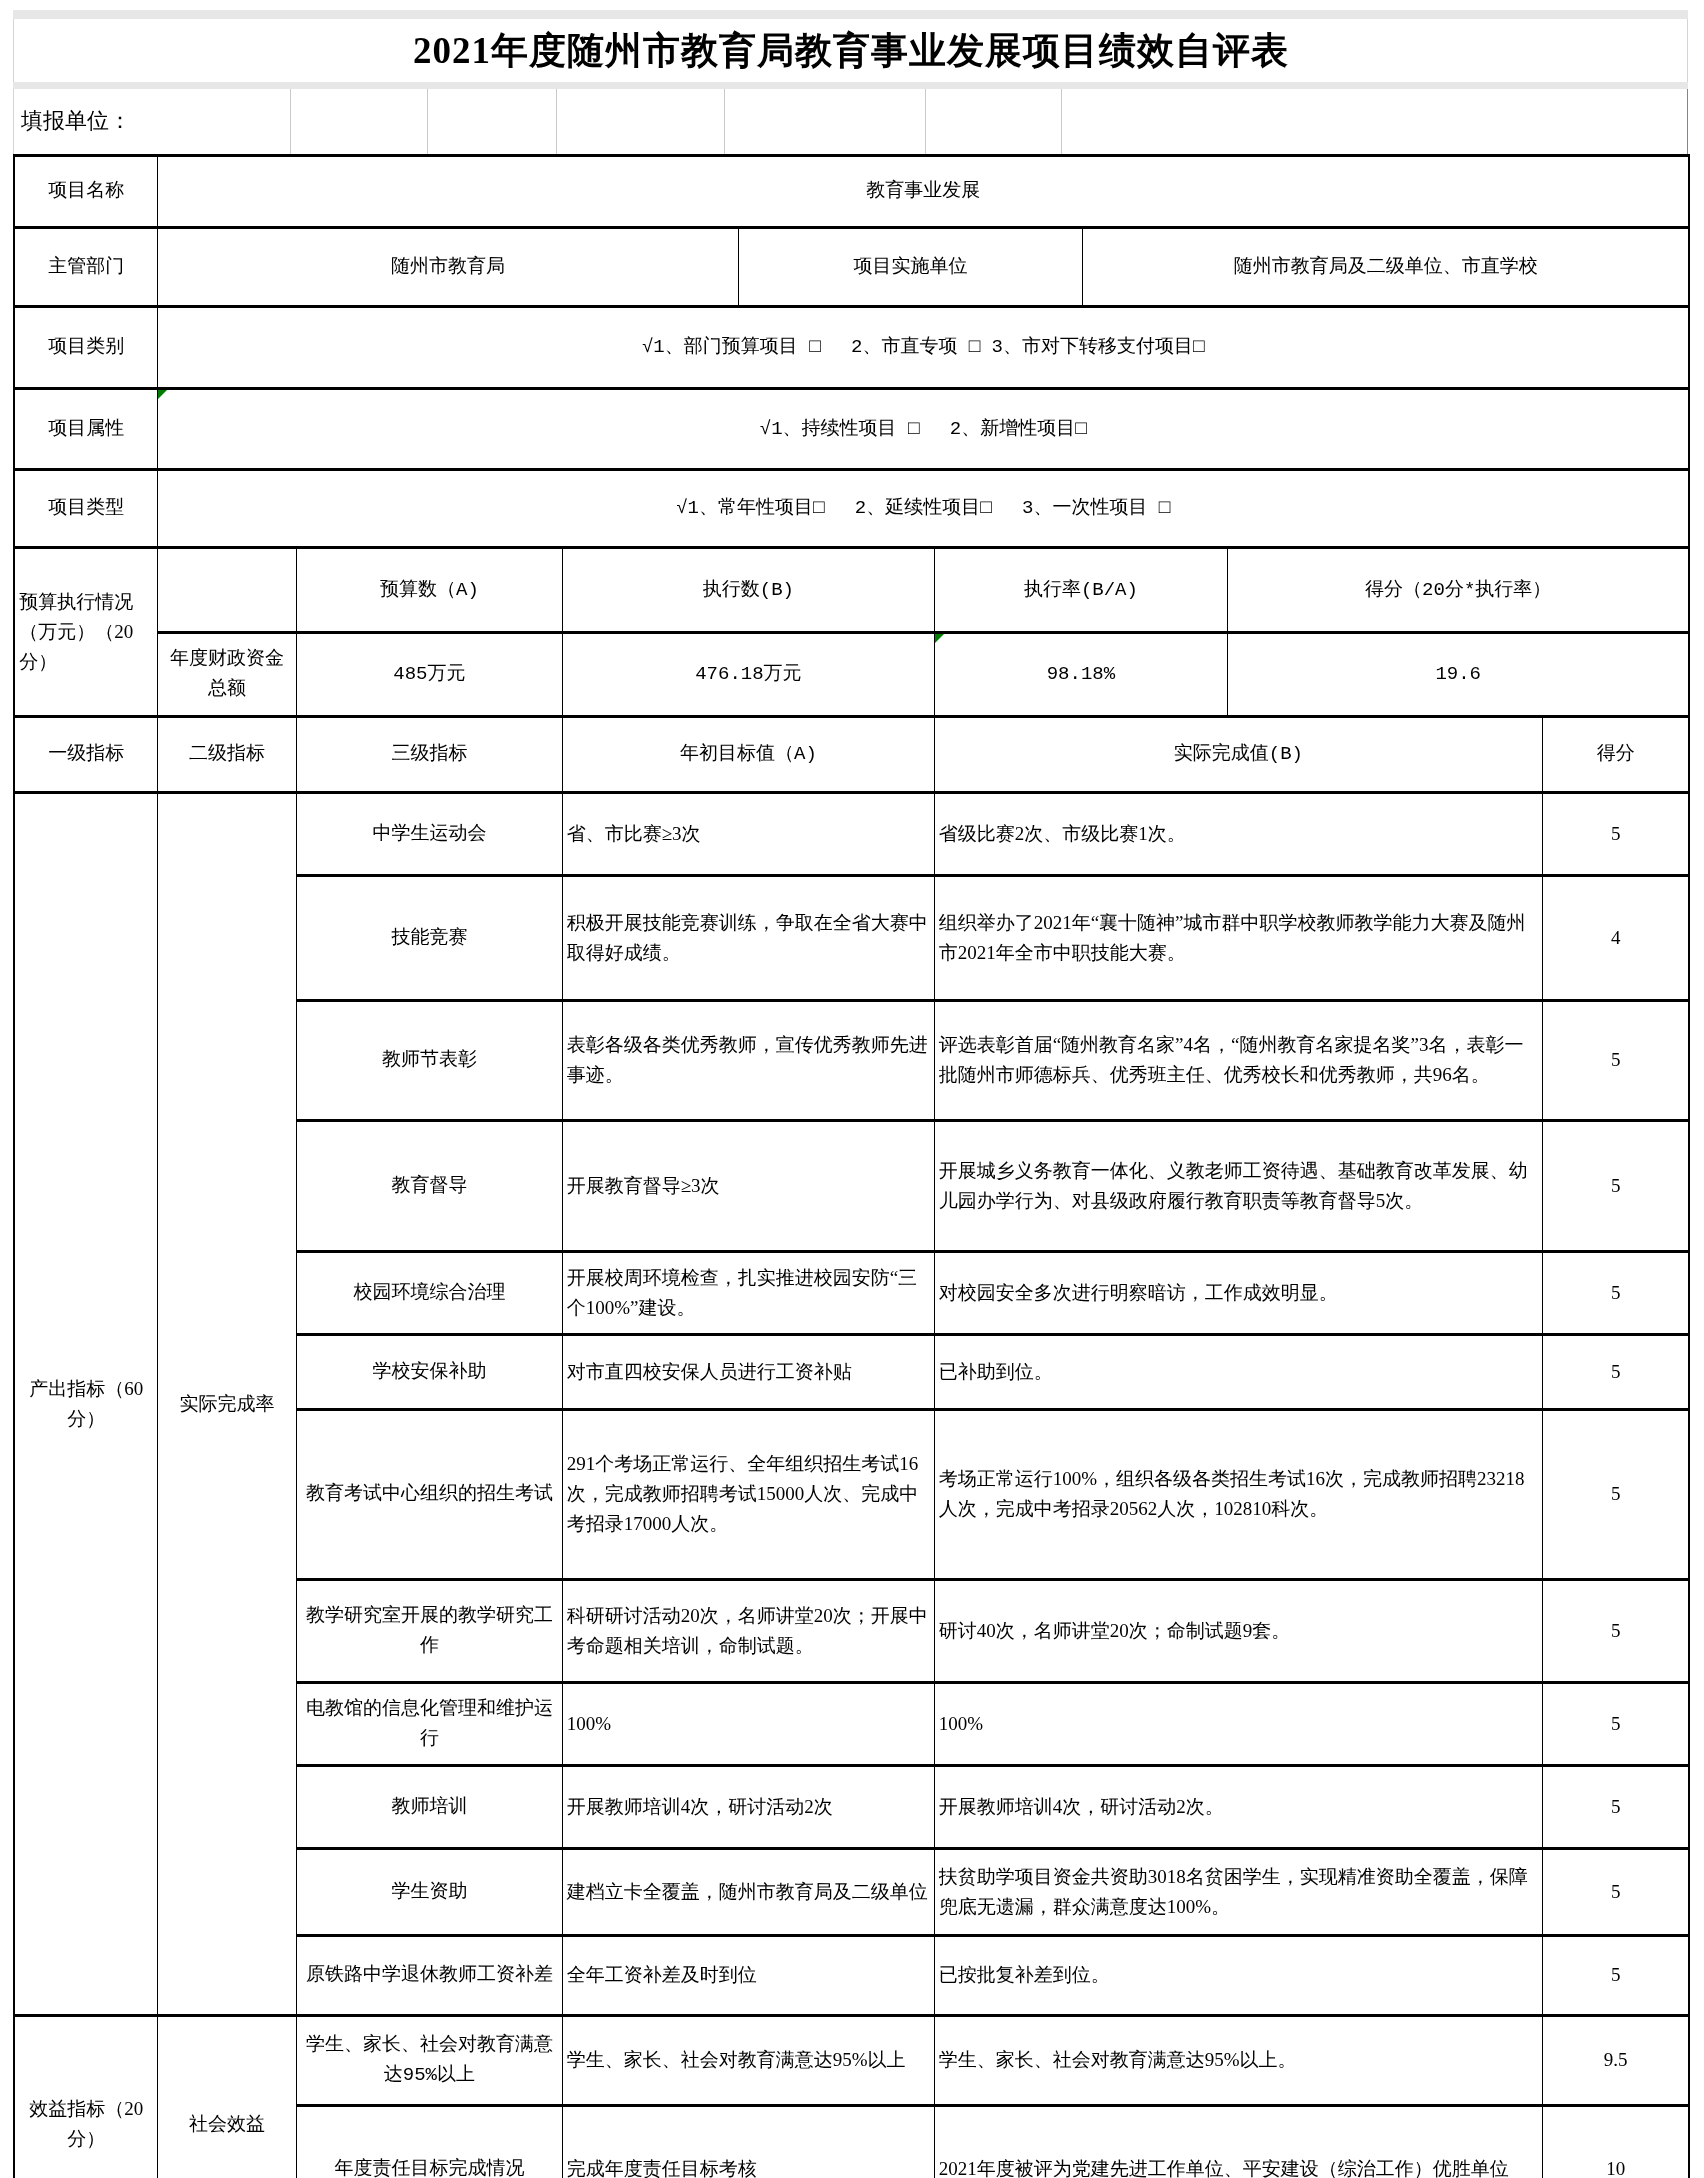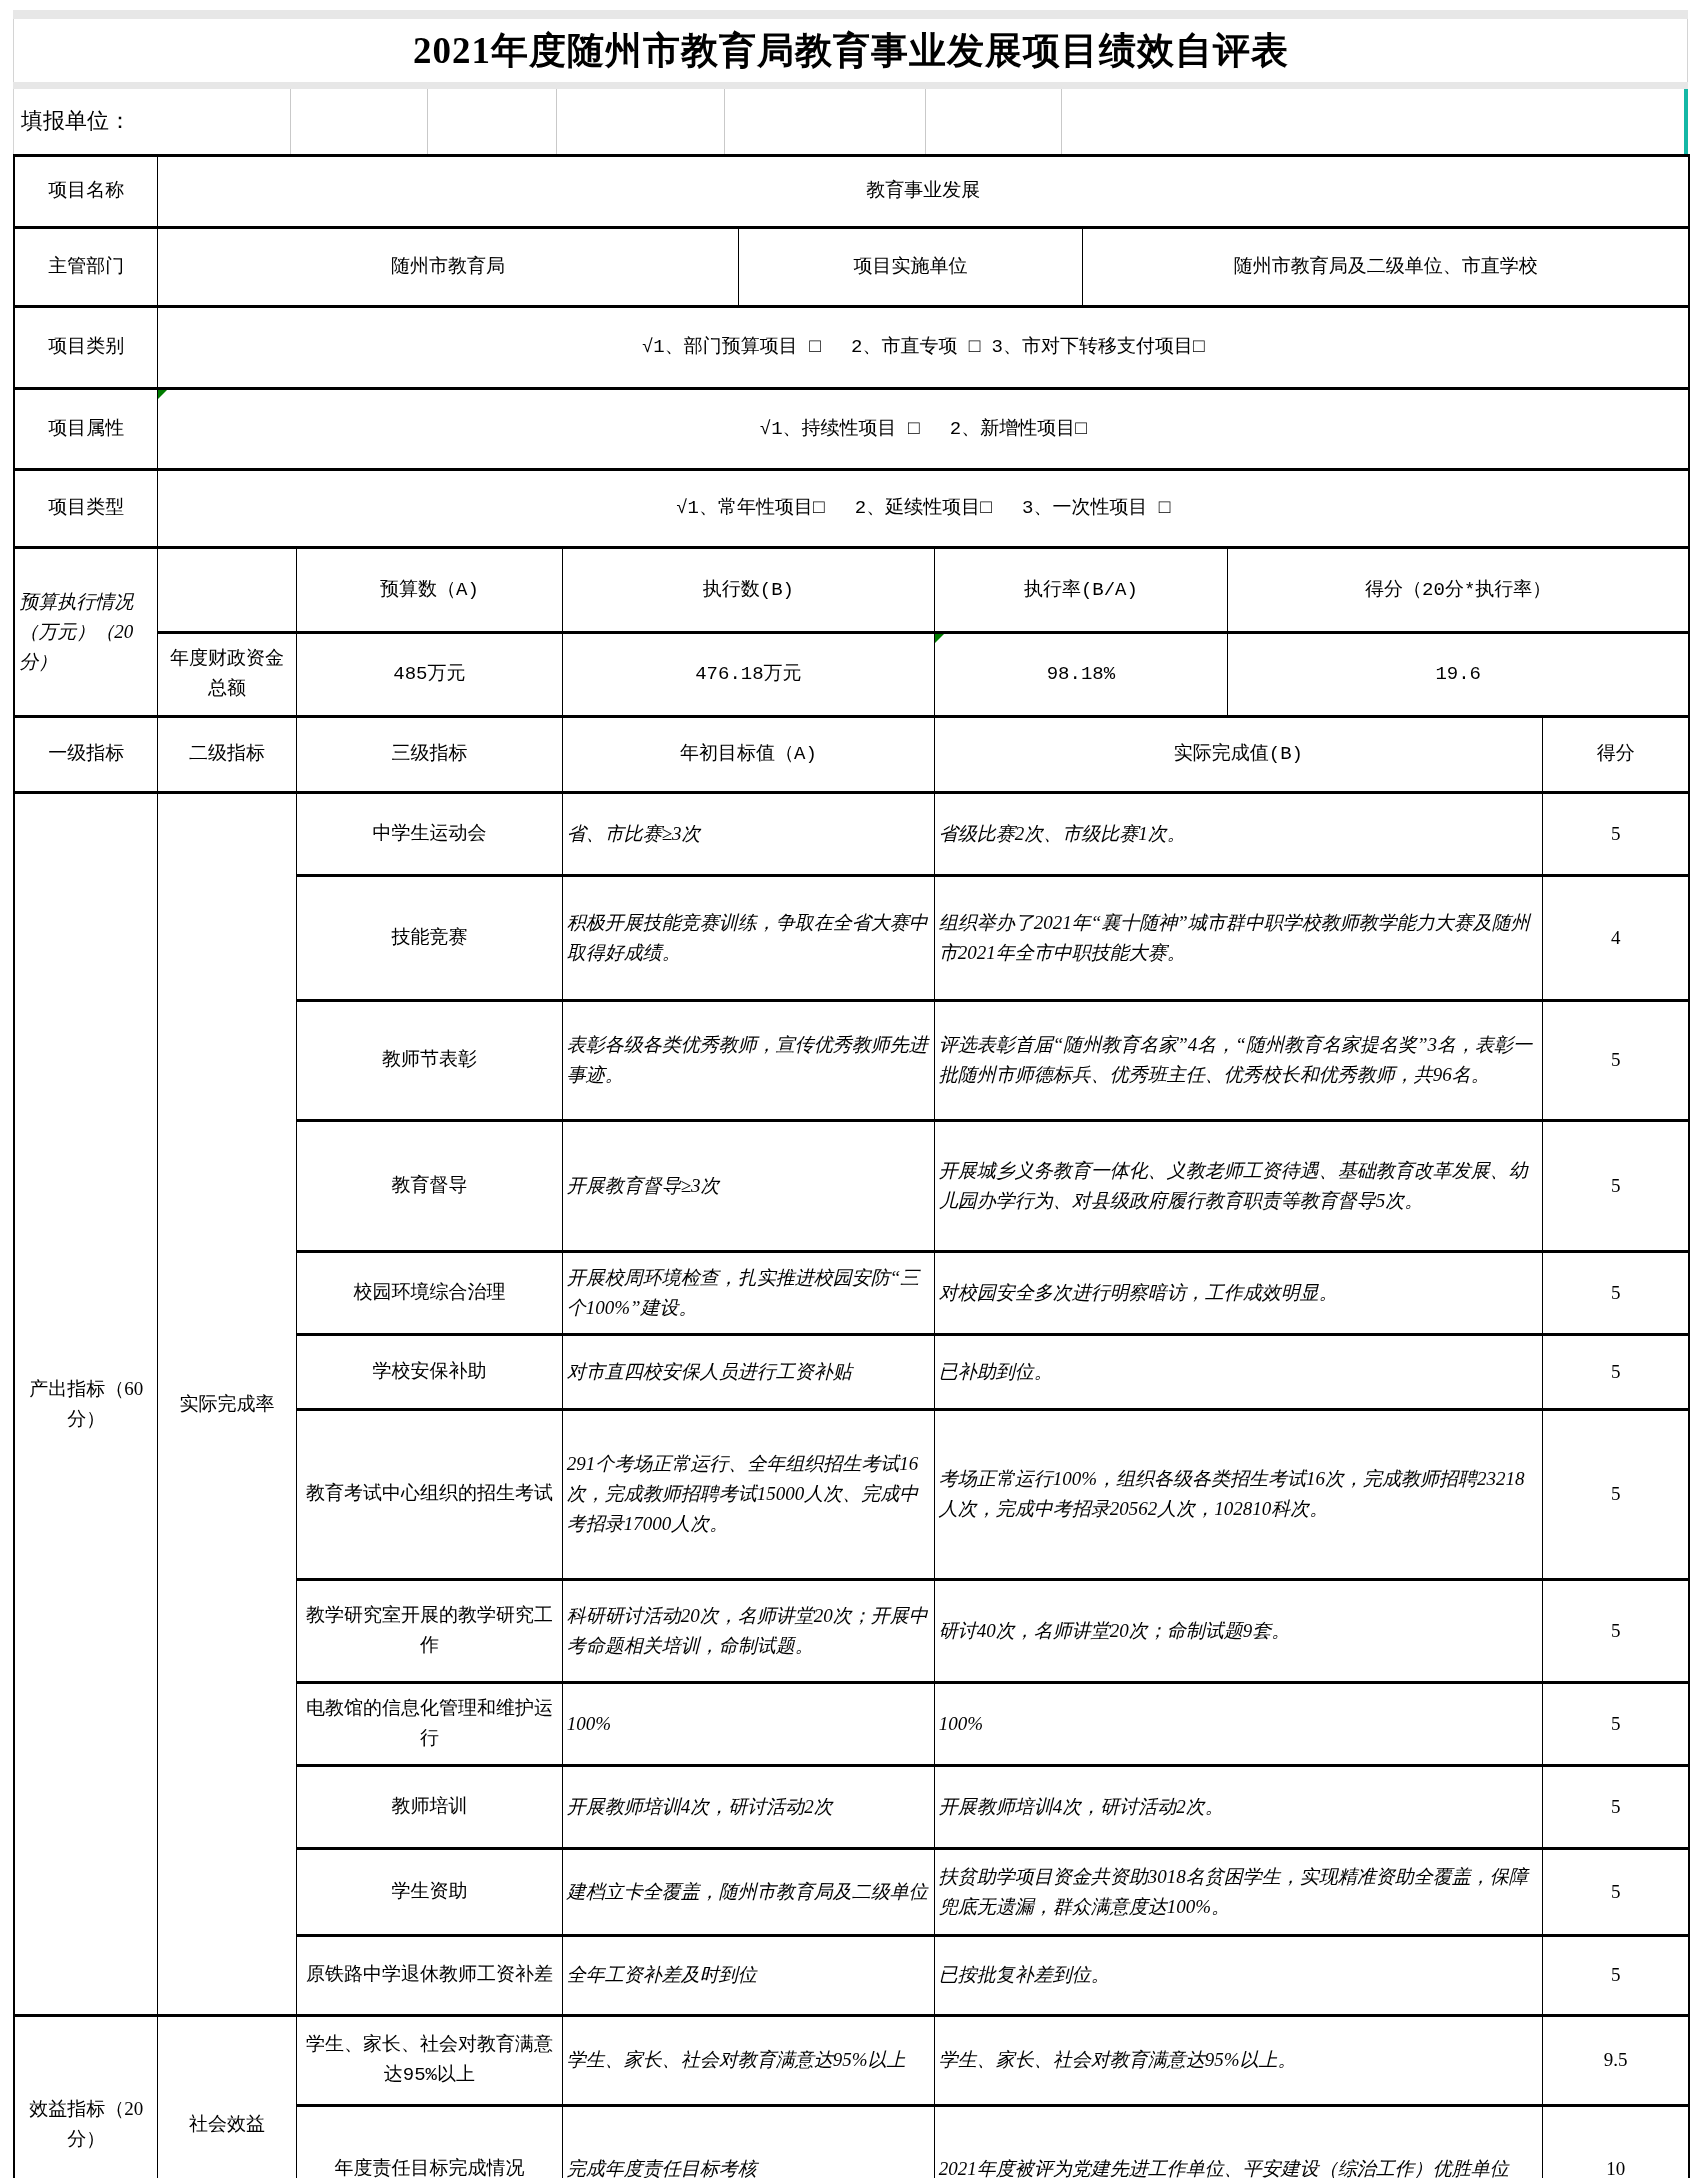--- a/index.html
+++ b/index.html
@@ -13,21 +13,21 @@
   
   .title-row{
     height:63px;background:#fff;border-left:1px solid #d4d4d4;border-right:1px solid #d4d4d4;
     display:flex;align-items:center;justify-content:center;box-sizing:border-box;
   }
   .title-row h1{margin:0;font-size:37px;font-weight:bold;letter-spacing:1px;}
   .gap-band{height:6.7px;background:#e7e7e7;}
   
   .row2{
     height:65px;background:#fff;display:flex;box-sizing:border-box;
-    border-left:1px solid #d4d4d4;border-right:4px solid #14b8a6;
+    border-left:1px solid #d4d4d4;border-right:1px solid #14b8a6;
   }
   .row2 .cell{
     box-sizing:border-box;border-right:1px solid #c9c9c9;height:100%;
     display:flex;align-items:center;font-size:22px;
   }
   .row2 .cell:last-child{border-right:none;flex:1;}
   .row2 .c-unit{width:277px;padding-left:6.7px;}
   .row2 .c-e1{width:137px;} .row2 .c-e2{width:129px;} .row2 .c-e3{width:168px;}
   .row2 .c-e4{width:201px;} .row2 .c-e5{width:136px;}
   .row2 .c-total{width:474px;padding-left:7.7px;}
@@ -36,21 +36,21 @@
     width:1675px;table-layout:fixed;border-collapse:collapse;background:#fff;
     border:2.9px solid #000;
   }
   table.main td{
     border:1.9px solid #000;border-top-width:3.8px;border-bottom-width:3.8px;
     font-size:19px;line-height:30px;vertical-align:middle;
     padding:1.9px 3.8px;box-sizing:border-box;overflow:hidden;
     word-break:break-all;
   }
   td.center{text-align:center;font-family:Liberation Mono, monospace;}
-  td.left{text-align:left;padding-left:7.7px;padding-right:5.8px;font-style:italic;}
+  td.left{text-align:left;padding-left:7.7px;padding-right:5.8px;}
   td.rel{position:relative;text-align:center;}
   .flag{
     position:absolute;top:0;left:0;width:0;height:0;
     border-top:9.6px solid #007c00;border-right:9.6px solid transparent;
   }
   td.score{text-align:center;font-size:20px;}
   td.seclabel{text-align:center;}
 </style>
 </head>
 <body>

